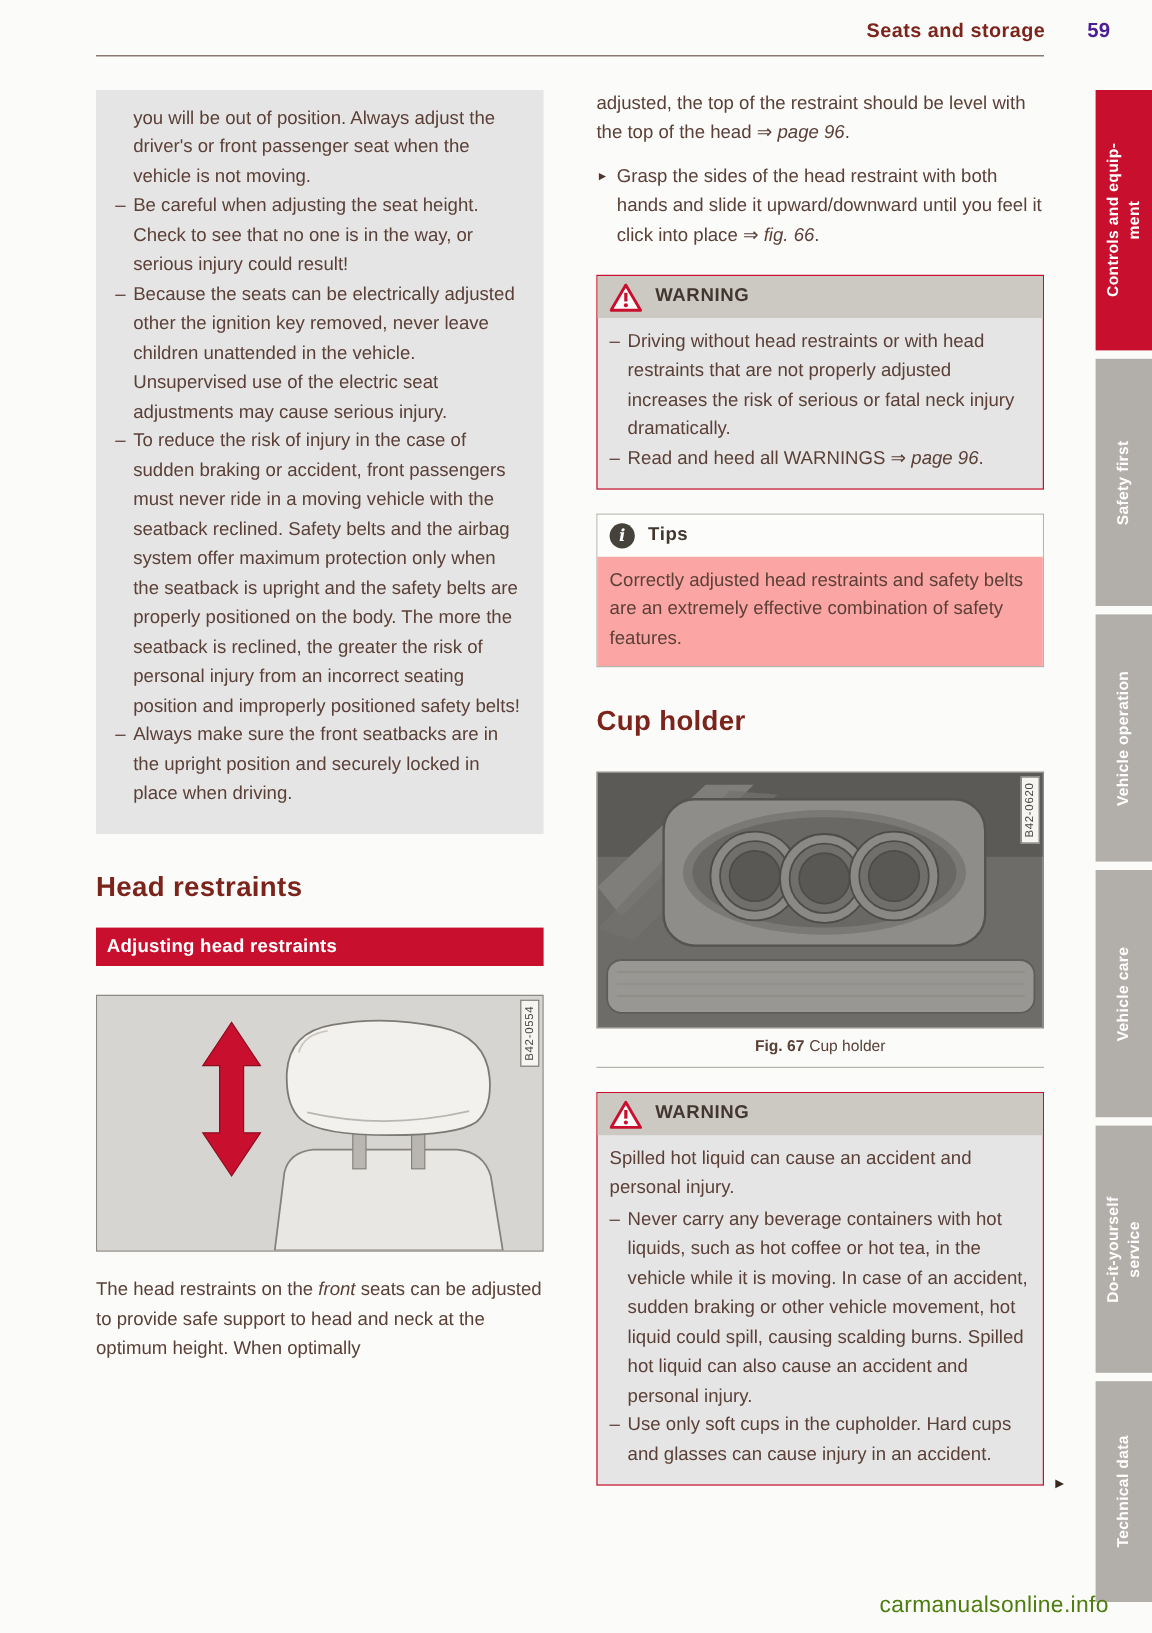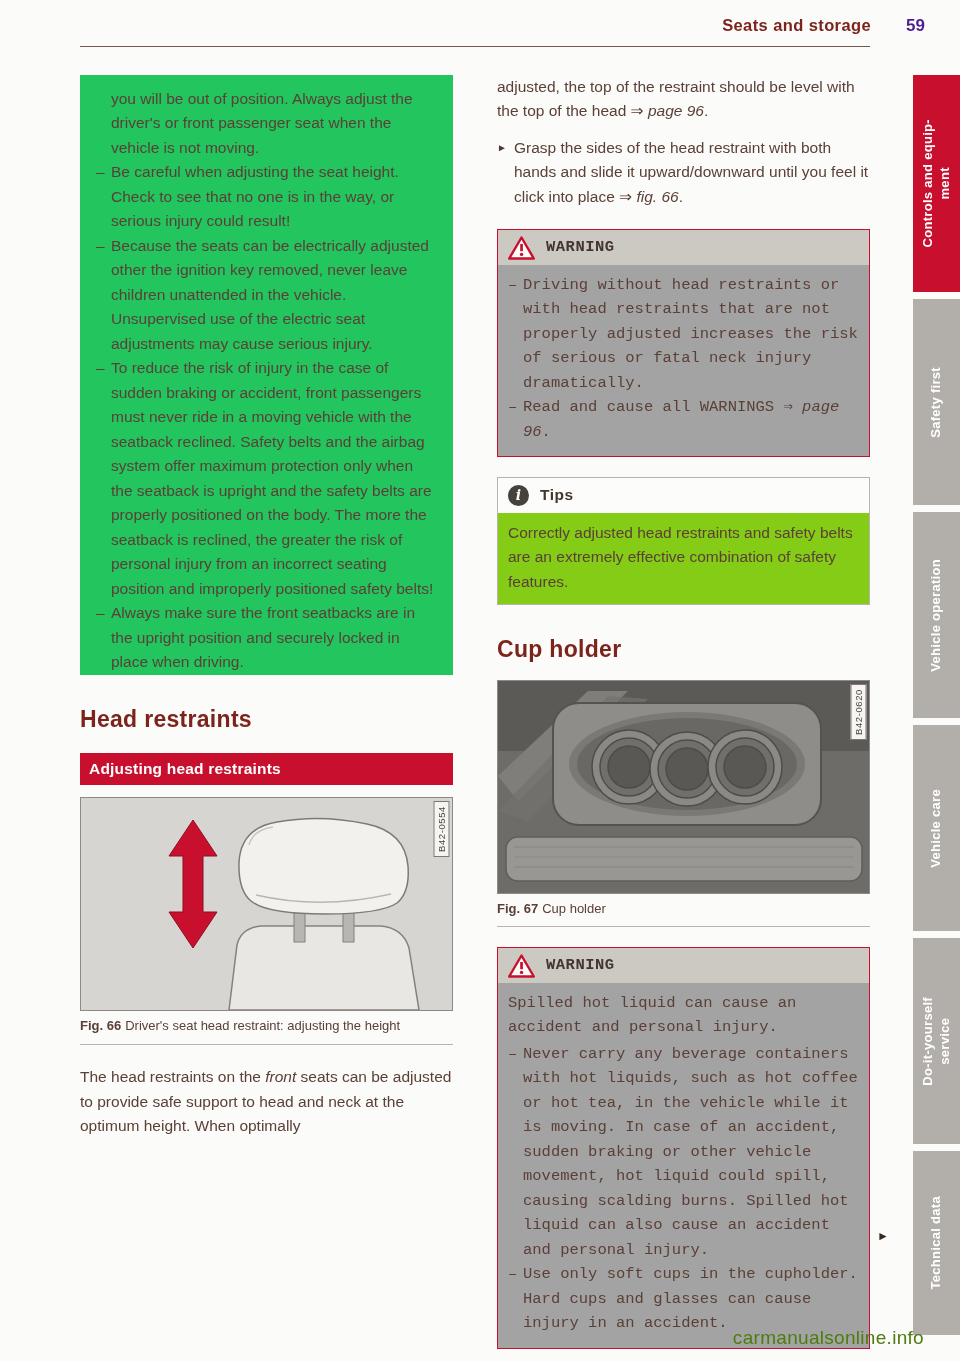--- a/index.html
+++ b/index.html
@@ -5,49 +5,49 @@
   html,body{margin:0;padding:0;}
   body{width:960px;height:1361px;position:relative;background:#fbfbf9;font-family:"Liberation Sans",sans-serif;color:#5b4037;overflow:hidden;}
   .page-header{position:absolute;left:80px;top:16px;width:845px;display:flex;justify-content:flex-end;align-items:baseline;gap:35px;}
   .page-title{font-weight:bold;font-size:16.5px;color:#7c241c;letter-spacing:0.4px;}
   .page-number{font-weight:bold;font-size:17px;color:#4c1d95;}
   .header-rule{position:absolute;left:80px;top:46px;width:790px;height:1px;background:#6e5a4f;}
   .col{position:absolute;top:75px;width:373px;font-size:15.5px;line-height:1.58;}
   .col-left{left:80px;}
   .col-right{left:497px;}
   p{margin:0;}
-  .gray-box{background:#22c55e;padding:12px 16px 0;}
+  .gray-box{background:#e5e5e5;padding:12px 16px 20px;}
   .hang{margin-left:15px;}
   .dash-item{display:flex;}
   .dash-item .marker{flex:none;width:15px;}
   .dash-item p{flex:1;}
   h1{font-size:23px;font-weight:bold;color:#7c241c;margin:26px 0 0 0;letter-spacing:0.3px;}
   .red-bar{margin-top:16px;background:#c8102e;color:#fff;font-weight:bold;font-size:15.5px;padding:4px 9px;letter-spacing:0.2px;}
   .italic-intro{font-style:italic;margin-top:14px;}
-  figure{margin:12px 0 0 0;}
+  figure{margin:24px 0 0 0;text-align:center;}
   .fig-img{position:relative;height:212px;border:1px solid #8d8a85;background:#d7d5d1;}
   .fig-img svg{display:block;width:100%;height:100%;}
   .fig-code{position:absolute;top:3px;right:3px;background:#f6f5f2;border:1px solid #7a7772;color:#4a4742;font-size:9.5px;line-height:1;padding:4px 2px;writing-mode:vertical-rl;transform:rotate(180deg);letter-spacing:0.6px;}
   figcaption{font-size:13px;line-height:1.45;margin-top:6px;padding-bottom:8px;border-bottom:1px solid #b7b3ad;color:#5b4037;}
   figcaption b{margin-right:4px;}
   .body-par{margin-top:20px;}
   .first-par{margin-top:0;}
   .bullet-item{display:flex;margin-top:12px;}
   .bullet-item .bullet{flex:none;width:17px;font-size:10px;padding-top:4px;color:#4c382f;}
-  .warning-box{margin-top:20px;border:1px solid #c8102e;background:#a3a3a3;font-family:Liberation Mono, monospace;}
+  .warning-box{margin-top:20px;border:1px solid #c8102e;background:#e5e5e5;}
   .box-header{display:flex;align-items:center;gap:11px;padding:5px 10px;}
   .warning-box .box-header{background:#ccc8c2;}
   .box-title{font-weight:bold;font-size:15.5px;color:#42362e;letter-spacing:0.5px;}
   .warn-icon svg{display:block;}
   .box-body{padding:8px 10px 12px;}
   .box-body .intro{margin-bottom:2px;}
   .tips-box{margin-top:20px;border:1px solid #b7b3ad;}
   .tips-box .box-header{background:#fcfcfa;}
   .tips-icon{flex:none;width:21px;height:21px;border-radius:50%;background:#45413b;color:#fff;display:flex;align-items:center;justify-content:center;font-family:"DejaVu Serif",serif;font-style:italic;font-weight:bold;font-size:14px;}
-  .tips-box .box-body{background:#84cc16;padding:8px 10px 10px;}
+  .tips-box .box-body{background:#fca5a5;padding:8px 10px 10px;}
   .sidebar-tab{position:absolute;right:0;width:47px;display:flex;align-items:center;justify-content:center;}
   .tab-red{background:#c8102e;}
   .tab-gray{background:#b2afaa;}
   .tab-text{writing-mode:vertical-rl;transform:rotate(180deg);color:#fff;font-weight:bold;font-size:13px;line-height:1.3;text-align:center;letter-spacing:0.3px;}
   .tab-line{display:block;}
   .tab-line:empty{display:none;}
   .continue-arrow{position:absolute;left:877px;top:1229px;font-size:12px;color:#35281f;}
   .watermark{position:absolute;right:36px;bottom:12px;font-size:19px;color:#4d7c0f;letter-spacing:0.3px;}
 </style>
 </head>
@@ -130,23 +130,20 @@
         <path d="M148 212 L156 147 Q160 130 180 128 L300 128 Q322 130 328 150 L338 212 Z" fill="#e9e7e3" stroke="#85827e" stroke-width="1.5"></path>
         <rect x="213" y="110" width="11" height="34" fill="#b9b6b2" stroke="#85827e"></rect>
         <rect x="262" y="110" width="11" height="34" fill="#b9b6b2" stroke="#85827e"></rect>
         <path d="M158 64 Q160 30 196 24 Q240 16 286 26 Q324 34 327 68 Q329 94 316 105 Q300 116 244 116 Q186 116 170 103 Q157 92 158 64 Z" fill="#f3f1ed" stroke="#7d7a76" stroke-width="1.5"></path>
         <path d="M175 97 Q240 112 310 96" fill="none" stroke="#b9b6b2" stroke-width="1.5"></path>
         <path d="M168 47 Q172 32 192 29" fill="none" stroke="#c9c6c2" stroke-width="1.5"></path>
         <polygon points="112,22 88,58 102,58 102,114 88,114 112,150 136,114 122,114 122,58 136,58" fill="#c8102e" stroke="#8e0c20" stroke-width="1"></polygon>
       </svg>
       <div class="fig-code">B42-0554</div>
     </div>
-    <figcaption>
-      <b>Fig. 66</b><span>Driver's seat head restraint: adjusting the height</span>
-    </figcaption>
   </figure>
 
   <p class="body-par">
     <span>The head restraints on the </span><i>front</i><span> seats can be adjusted to provide safe support to head and neck at the optimum height. When optimally</span>
   </p>
 
 </div>
 
 <div class="col col-right">
 
@@ -175,21 +172,21 @@
     <div class="box-body">
       <div class="dash-item">
         <span class="marker">–</span>
         <p>
           <span>Driving without head restraints or with head restraints that are not properly adjusted increases the risk of serious or fatal neck injury dramatically.</span><span class="xref"></span><i></i><span></span>
         </p>
       </div>
       <div class="dash-item">
         <span class="marker">–</span>
         <p>
-          <span>Read and cause all WARNINGS </span><span class="xref">⇒ </span><i>page 96</i><span>.</span>
+          <span>Read and heed all WARNINGS </span><span class="xref">⇒ </span><i>page 96</i><span>.</span>
         </p>
       </div>
     </div>
   </section>
 
   <section class="tips-box">
     <div class="box-header">
       <span class="tips-icon">i</span>
       <span class="box-title">Tips</span>
     </div>

